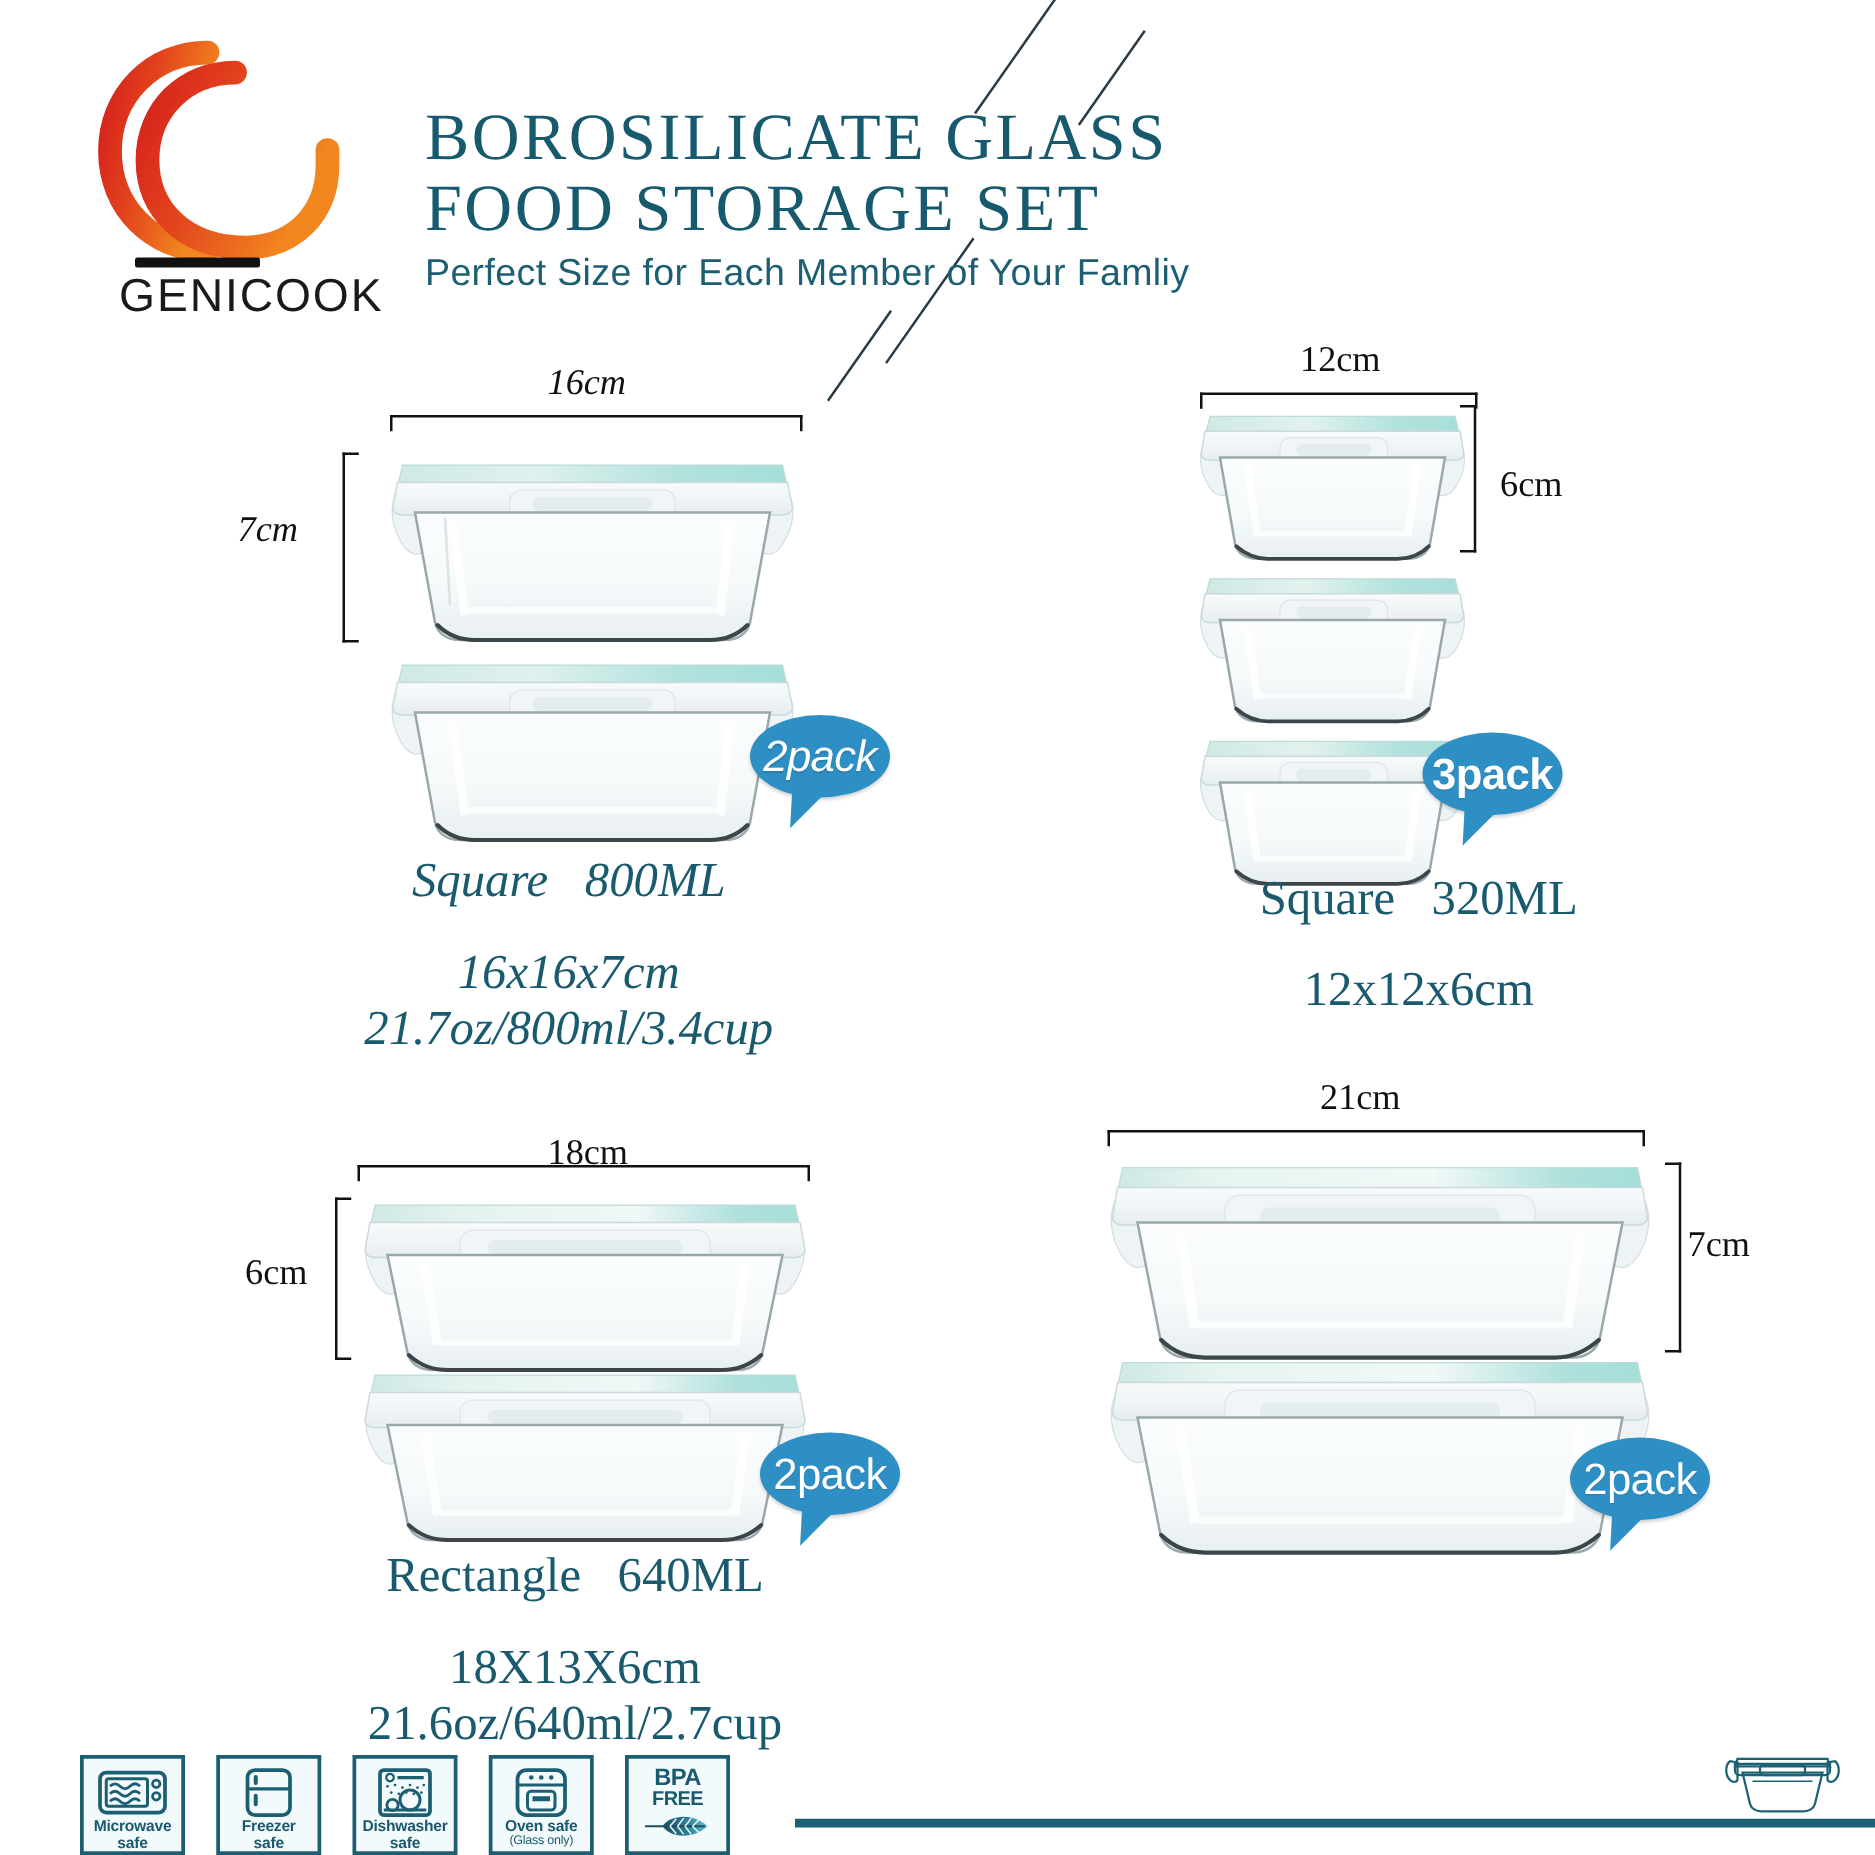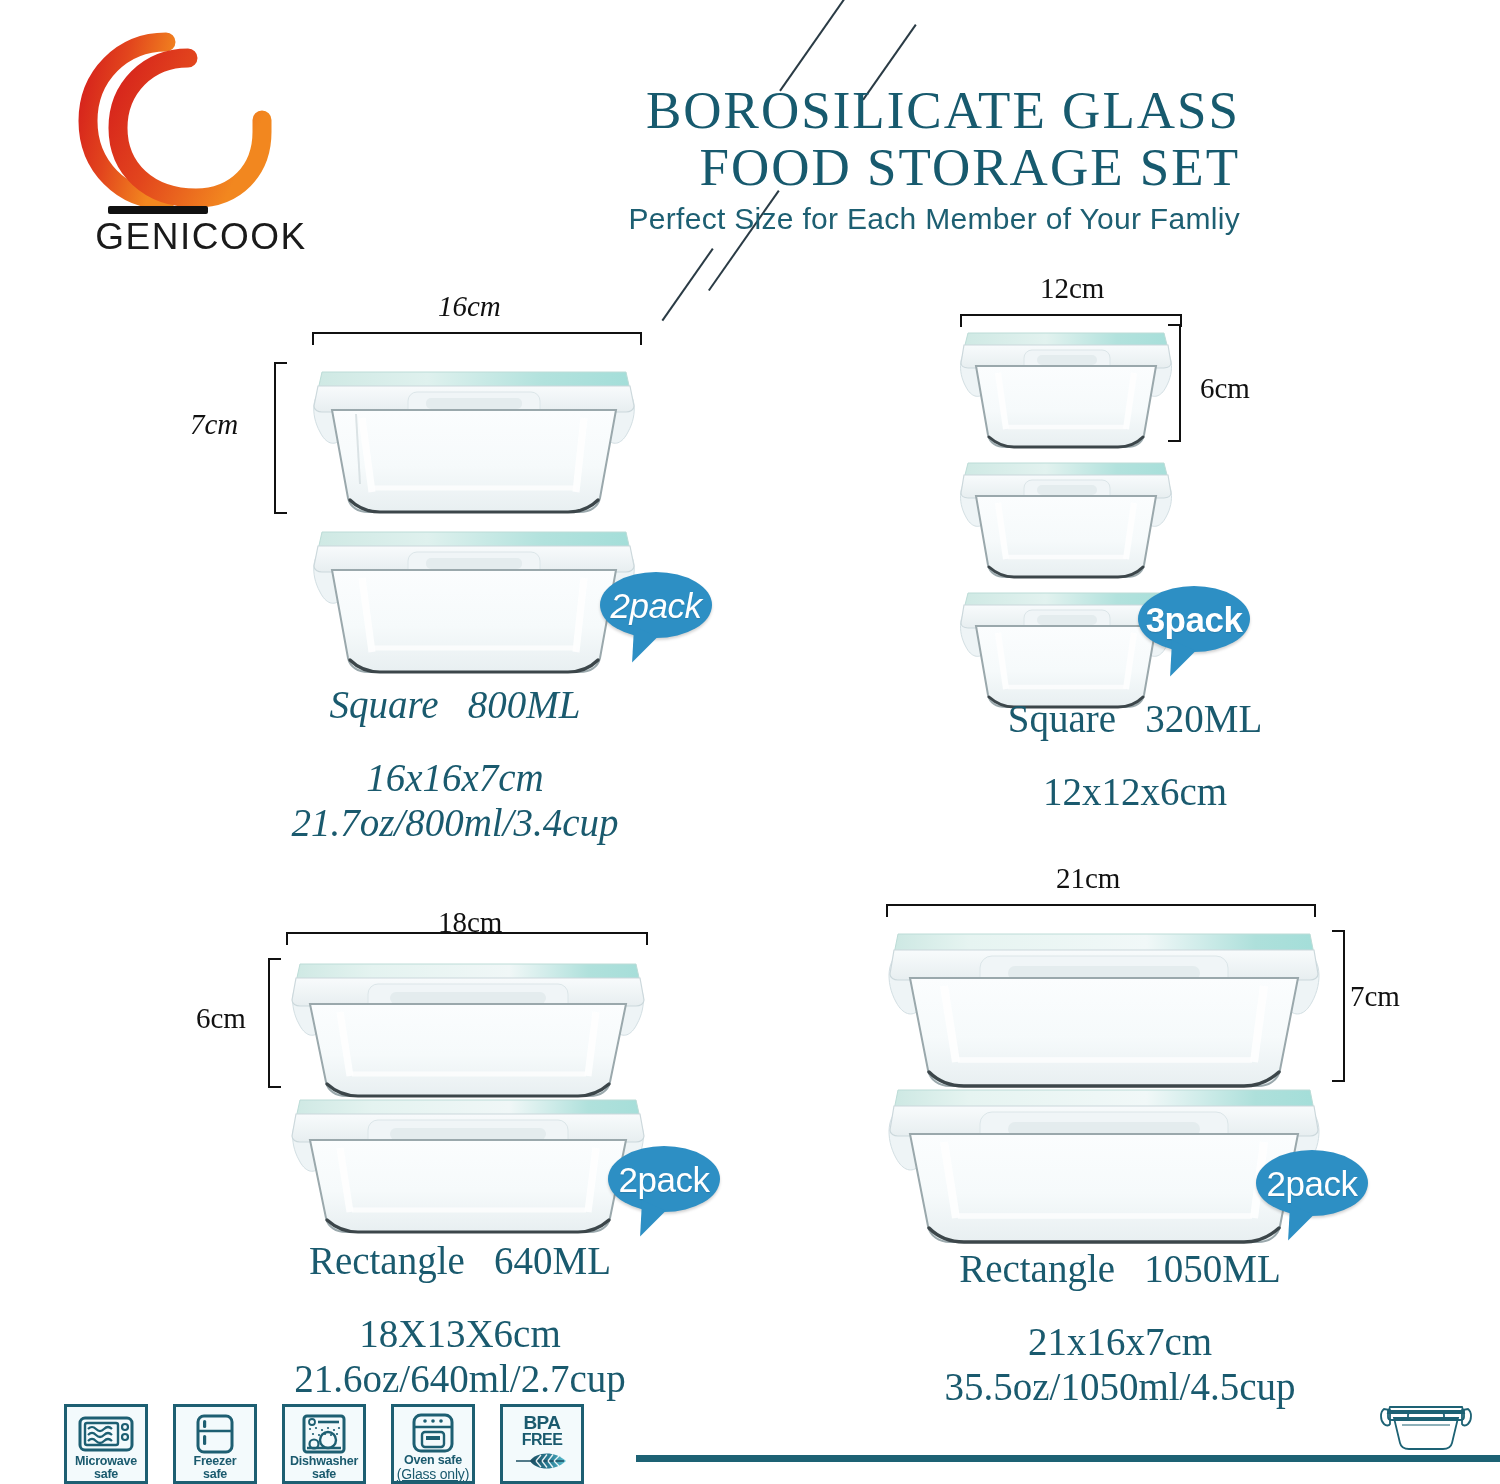--- a/index.html
+++ b/index.html
@@ -15,21 +15,21 @@
   
   #logo { position: absolute; left: 70px; top: 28px; width: 230px; height: 230px; }
   #logo svg { display: block; }
   .logo-word {
     position: absolute; left: 16px; top: 188px; width: 230px;
     text-align: center; font-size: 37px; letter-spacing: 1.5px;
     color: #1a1a1a; font-family: "Liberation Sans", sans-serif;
   }
 
   
-  #header { position: absolute; left: 340px; top: 82px; width: 900px; text-align: right; }
+  #header { position: absolute; left: 340px; top: 82px; width: 900px; text-align: left; }
   .h-line1, .h-line2 {
     font-family: "Liberation Serif", serif;
     font-size: 53px; letter-spacing: 2px; color: #175a6e;
     line-height: 1.08; font-weight: 400;
   }
   .h-sub {
     font-family: "Liberation Sans", sans-serif;
     font-size: 30px; color: #1d5f72; margin-top: 6px; letter-spacing: 0.3px;
   }
   .deco { position: absolute; background: #2a3b45; }
@@ -80,21 +80,21 @@
     width: 84px; height: 80px; border: 3px solid #1d5f72;
     background: #f3fafc; display: flex; flex-direction: column;
     align-items: center; justify-content: flex-start; padding-top: 5px;
   }
   .feat .gfx { height: 43px; display: flex; align-items: center; justify-content: center; }
   .feat .lbl {
     font-family: "Liberation Sans", sans-serif; font-size: 12.5px;
     color: #1a5a6e; text-align: center; line-height: 1.02;
     font-weight: bold; letter-spacing: -0.2px;
   }
-  .feat .lbl .sm { font-size: 14px; font-weight: normal; display: block; text-decoration: underline; }
+  .feat .lbl .sm { font-size: 10px; font-weight: normal; display: block; }
   .feat .bpa { font-family: "Liberation Sans", sans-serif; color: #1a5a6e;
                text-align: center; line-height: .96; font-weight: bold; }
   .feat .bpa .b1 { font-size: 19px; display:block; letter-spacing: -0.5px;}
   .feat .bpa .b2 { font-size: 16px; display:block; letter-spacing: -0.5px;}
 
   #bottom-bar { position: absolute; left: 636px; top: 1455px;
                 width: 864px; height: 7px; background: #1d6274; }
   #bottom-cont { position: absolute; left: 1380px; top: 1395px; width: 92px; height: 58px; }
 </style>
 </head>
@@ -439,25 +439,20 @@
     </svg>
   </div>
 
   <div class="badge" style="left:416px;top:288px;">
     <div class="bub" style="width:112px;height:66px;">
       <span>2pack</span>
       <div class="tail"></div>
     </div>
   </div>
 
-  <div class="caption" style="position:absolute;left:-70px;top:384px;width:700px;">
-    <div class="cap1">Rectangle   1050ML</div>
-    <div class="cap2">21x16x7cm</div>
-    <div class="cap3">35.5oz/1050ml/4.5cup</div>
-  </div>
 </div>
 
 <div id="feature-row">
 
   <div class="feat">
     <div class="gfx">
       <svg width="56" height="40" viewBox="0 0 56 40">
         <rect x="2" y="4" width="52" height="32" rx="5" fill="none" stroke="#1d5f72" stroke-width="3"></rect>
         <rect x="7" y="9" width="33" height="22" rx="2" fill="none" stroke="#1d5f72" stroke-width="2.4"></rect>
         <path d="M10 15 q4 -4 8 0 t8 0 t8 0" fill="none" stroke="#1d5f72" stroke-width="2.2"></path>

